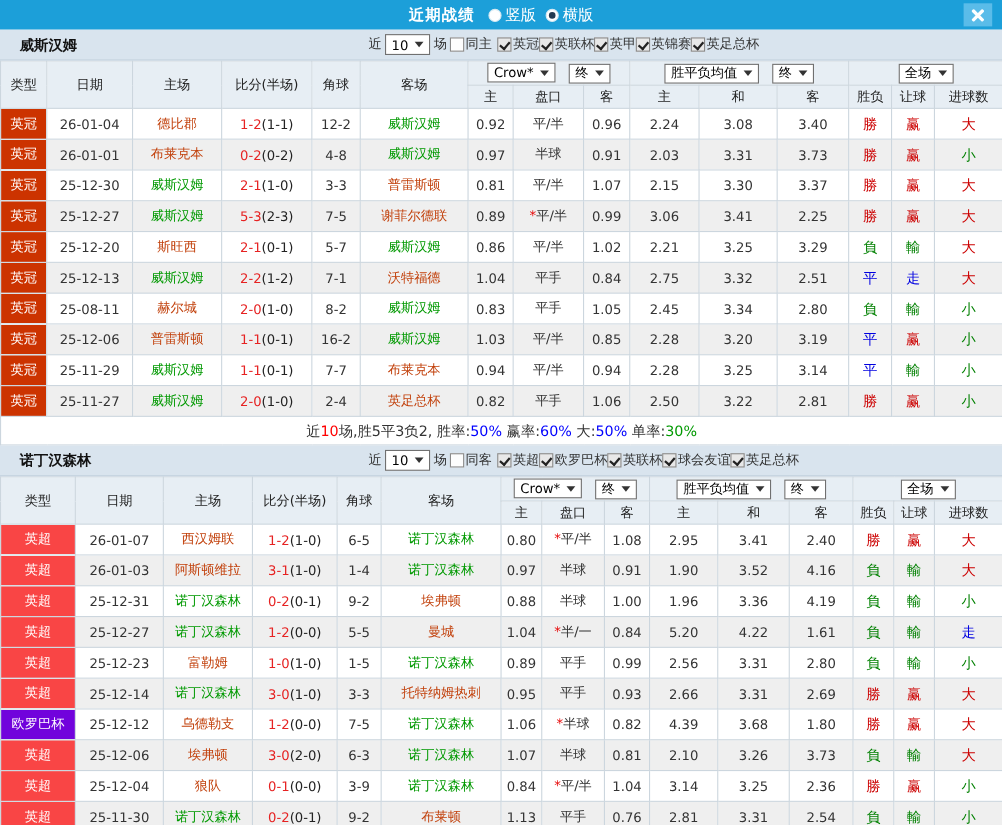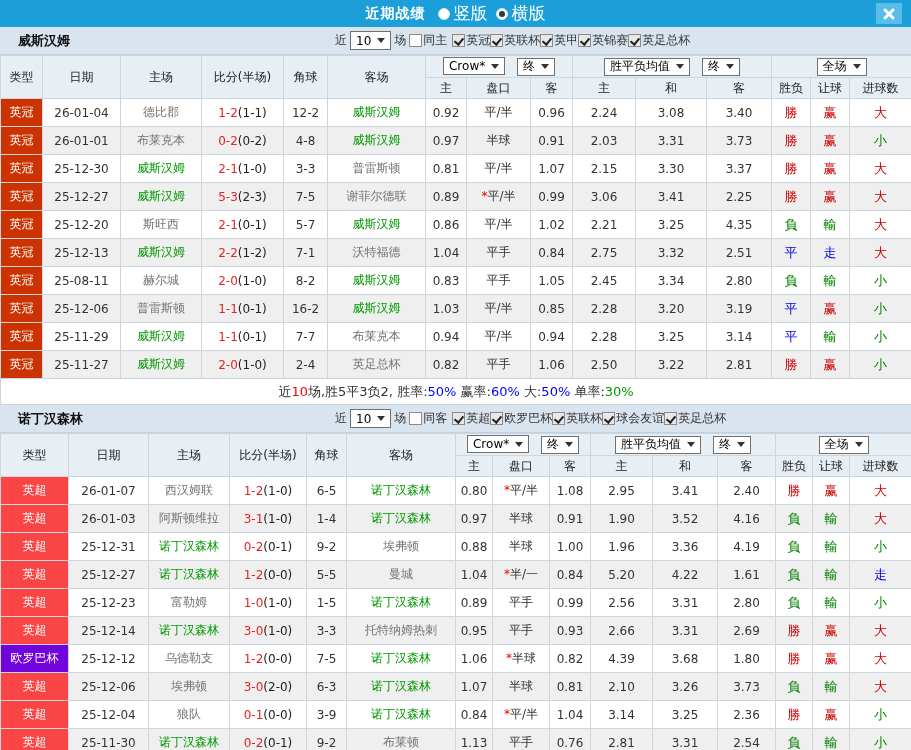--- a/index.html
+++ b/index.html
@@ -8,21 +8,21 @@
     width: 911px; height: 750px; overflow: hidden; position: relative;
     font-family: "DejaVu Sans", "Liberation Sans", sans-serif;
     font-size: 12px; color: #333; background: #fff;
   }
   
   .titlebar {
     height: 27px; background: #1c9fd9; color: #fff;
     display: flex; align-items: center; justify-content: center; position: relative;
   }
   .titlebar .title { font-weight: bold; font-size: 14px; letter-spacing: 1px; }
-  .radio-group { display: flex; align-items: center; margin-left: 4px; font-size: 17px; }
+  .radio-group { display: flex; align-items: center; margin-left: 4px; font-size: 14px; }
   .radio-label { display: inline-flex; align-items: center; margin-left: 8px; cursor: pointer; }
   .radio { width: 12px; height: 12px; border-radius: 50%; background: #fff; border: 1px solid #d5e8f2; display: inline-block; position: relative; margin-right: 4px; }
   .radio.checked::after { content:""; position: absolute; left: 2px; top: 2px; width: 6px; height: 6px; border-radius: 50%; background: #233a52; }
   .close-btn { position: absolute; right: 9px; top: 3px; width: 26px; height: 21px; background: #5abce9; cursor: pointer; }
   .close-btn::before, .close-btn::after { content:""; position: absolute; left: 50%; top: 50%; width: 14px; height: 3px; background: #fff; border-radius: 1px; }
   .close-btn::before { transform: translate(-50%,-50%) rotate(45deg); }
   .close-btn::after  { transform: translate(-50%,-50%) rotate(-45deg); }
   
   .filterbar {
     height: 28px; background: #d9e4ee; border-bottom: 1px solid #c3d2de;
@@ -46,21 +46,21 @@
   thead tr.h1 th { height: 22px; }
   thead tr.h2 th { height: 21px; }
   thead .dd-cell { background: #e7eef4; margin-top: 21px; }
   thead .dd-cell .dd { height: 18px; margin: 0 4px; font-size: 12px; }
   tbody td { height: 28px; }
   tr.odd  td { background: #fff; }
   tr.even td { background: #efefef; }
   td.ah { background: #fbf5e8; margin-top: 37px; }
   td.eu { background: #e9f4fb; }
   td.type { color: #fff; padding: 0; }
-  .team-name { color: #737373; }
+  .team-name { color: #c2410c; }
   .team-hl { color: #009900; }
   .s-main { color: #e62222; }
   .s-half { color: #222; }
   .star { color: #e60000; }
   td.res-cell { font-size: 13px; }
   tr.summary td { background: #fff; height: 26px; font-size: 13px; text-align: center; }
 </style>
 </head>
 <body>
 
@@ -259,21 +259,21 @@
             <td class="date">25-12-20</td>
             <td class="team-name">斯旺西</td>
             <td><span class="s-main">2-1</span><span class="s-half">(0-1)</span></td>
             <td>5-7</td>
             <td class="team-hl">威斯汉姆</td>
             <td class="ah">0.86</td>
             <td class="ah">平/半</td>
             <td class="ah">1.02</td>
             <td class="eu">2.21</td>
             <td class="eu">3.25</td>
-            <td class="eu">4.35</td>
+            <td class="eu">3.29</td>
             <td class="res-cell" style="color: rgb(0, 128, 0);">負</td>
             <td class="res-cell" style="color: rgb(0, 128, 0);">輸</td>
             <td class="res-cell" style="color: rgb(204, 0, 0);">大</td>
           </tr>
           <tr class="even">
             <td class="type" style="background: rgb(204, 51, 0);">英冠</td>
             <td class="date">25-12-13</td>
             <td class="team-hl">威斯汉姆</td>
             <td><span class="s-main">2-2</span><span class="s-half">(1-2)</span></td>
             <td>7-1</td>

